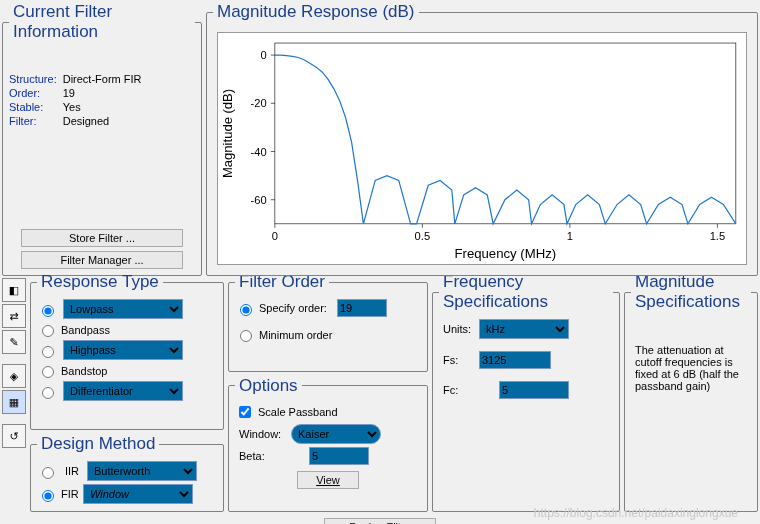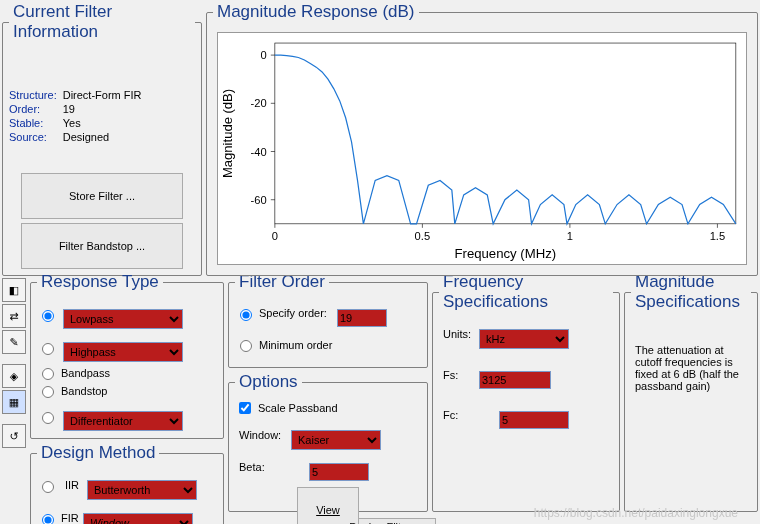--- a/index.html
+++ b/index.html
@@ -2,39 +2,39 @@
 <html><head>
 <meta charset="utf-8">
 <style>
   html,body{margin:0;padding:0;font-family:"Segoe UI",Tahoma,sans-serif;font-size:11px;color:#000;background:#f0f0f0;}
   fieldset{border:1px solid #808080;border-radius:2px;margin:2px;padding:4px 6px;background:#f0f0f0;}
   legend{color:#1b3f8d;font-size:17px;padding:0 4px;}
   .root{position:relative;width:760px;height:524px;background:#f0f0f0;box-sizing:border-box;}
   .toprow{display:flex;height:270px;}
   .filtinfo{width:186px;height:264px;display:flex;flex-direction:column;}
   .filtinfo-body{flex:1;padding-top:26px;}
-  .filtinfo-body table{border-collapse:collapse;margin-top:16px;}
+  .filtinfo-body table{border-collapse:collapse;}
   .filtinfo-body td{padding:1px 6px 1px 0;font-size:11px;}
   .lbl{color:#0a2ea0;}
-  .btn{display:block;width:160px;margin:2px auto;background:#e9e9e9;border:1px solid #aaa;font-size:11px;padding:16px 0;text-align:center;cursor:default;}
+  .btn{display:block;width:160px;margin:2px auto;background:#e9e9e9;border:1px solid #aaa;font-size:11px;padding:2px 0;text-align:center;cursor:default;}
   .magresp{flex:1;height:264px;position:relative;}
   .plotwrap{position:absolute;left:10px;top:10px;right:10px;bottom:10px;background:#fff;border:1px solid #999;}
   .bottomrow{display:flex;height:244px;margin-left:28px;}
   .sidetools{position:absolute;left:2px;top:278px;width:24px;}
   .tool{width:22px;height:22px;border:1px solid #888;margin-bottom:2px;background:#f4f4f4;display:flex;align-items:center;justify-content:center;font-size:11px;}
   .col{display:flex;flex-direction:column;}
   .resp{width:180px;height:186px;}
   .design{width:180px;height:76px;}
   .ford{width:186px;height:92px;}
   .opts{width:186px;height:130px;}
   .freq{width:174px;}
   .magspec{flex:1;}
   .row{display:flex;align-items:center;margin:3px 0;}
   .row label{margin-left:4px;}
-  select,input[type=text]{border:1px solid #7a99c9;background:#b91c1c;font-size:11px;padding:1px 2px;height:18px;box-sizing:border-box;margin-top:10px;}
+  select,input[type=text]{border:1px solid #7a99c9;background:#0369a1;font-size:11px;padding:1px 2px;height:18px;box-sizing:border-box;}
   select{height:20px;}
   .radio,.cb{width:12px;height:12px;}
   .vw{width:60px;margin:6px auto 2px auto;text-decoration:underline;}
   .designbtn{display:block;width:110px;margin:4px auto 0 auto;background:#e9e9e9;border:1px solid #aaa;padding:2px 0;text-align:center;}
   .wm{position:absolute;right:22px;bottom:4px;color:#c8c8c8;font-size:12px;pointer-events:none;}
 </style>
 </head>
 <body>
 
 <div class="root">
@@ -51,28 +51,28 @@
               </tr>
           <tr>
                 <td class="lbl">Order:</td>
                 <td>19</td>
               </tr>
           <tr>
                 <td class="lbl">Stable:</td>
                 <td>Yes</td>
               </tr>
           <tr>
-                <td class="lbl">Source:</td>
+                <td class="lbl">Filter:</td>
                 <td>Designed</td>
               </tr>
         </tbody>
           </table>
       </div>
       <div class="btn">Store Filter ...</div>
-      <div class="btn">Filter Bandstop ...</div>
+      <div class="btn">Filter Manager ...</div>
     </fieldset>
 
     <fieldset class="magresp">
       <legend>Magnitude Response (dB)</legend>
       <div class="plotwrap">
         <svg id="chartsvg" width="100%" height="100%" viewBox="0 0 520 230" preserveAspectRatio="none">
             <rect x="56" y="10" width="454" height="180" fill="#fff" stroke="#000" stroke-width="0.6"></rect>
             <line x1="56" y1="22" x2="52" y2="22" stroke="#000" stroke-width="0.6"></line>
             <text x="48" y="26" text-anchor="end" font-size="11">0</text>
             <line x1="56" y1="70" x2="52" y2="70" stroke="#000" stroke-width="0.6"></line>
@@ -109,25 +109,25 @@
   <div class="bottomrow">
     <div class="col">
       <fieldset class="resp">
         <legend>Response Type</legend>
         <div class="row">
             <input type="radio" class="radio" checked="" style="">
             <select style="width:120px;margin-left:6px;"><option>Lowpass</option></select>
           </div>
         <div class="row">
             <input type="radio" class="radio" style="">
+            <label>Bandpass</label>
+          </div>
+        <div class="row">
+            <input type="radio" class="radio" style="">
             <select style="width:120px;margin-left:6px;"><option>Highpass</option></select>
-          </div>
-        <div class="row">
-            <input type="radio" class="radio" style="">
-            <label>Bandpass</label>
           </div>
         <div class="row">
             <input type="radio" class="radio" style="">
             <label>Bandstop</label>
           </div>
         <div class="row">
             <input type="radio" class="radio" style="">
             <select style="width:120px;margin-left:6px;"><option>Differentiator</option></select>
           </div>
       </fieldset>
@@ -160,21 +160,21 @@
           </div>
       </fieldset>
       <fieldset class="opts">
         <legend>Options</legend>
         <div class="row">
             <input type="checkbox" class="cb" checked="" style="">
             <label>Scale Passband</label>
           </div>
         <div class="row">
             <label style="width:52px;">Window:</label>
-            <select style="width:90px;"><option>Kaiser</option></select>
+            <select style="width:90px;border-radius:10px;"><option>Kaiser</option></select>
           </div>
         <div class="row">
             <label style="width:52px;">Beta:</label>
             <input type="text" style="width: 60px; margin-left: 18px;" value="5">
           </div>
         <div class="btn vw">View</div>
       </fieldset>
     </div>
 
     <fieldset class="freq">

